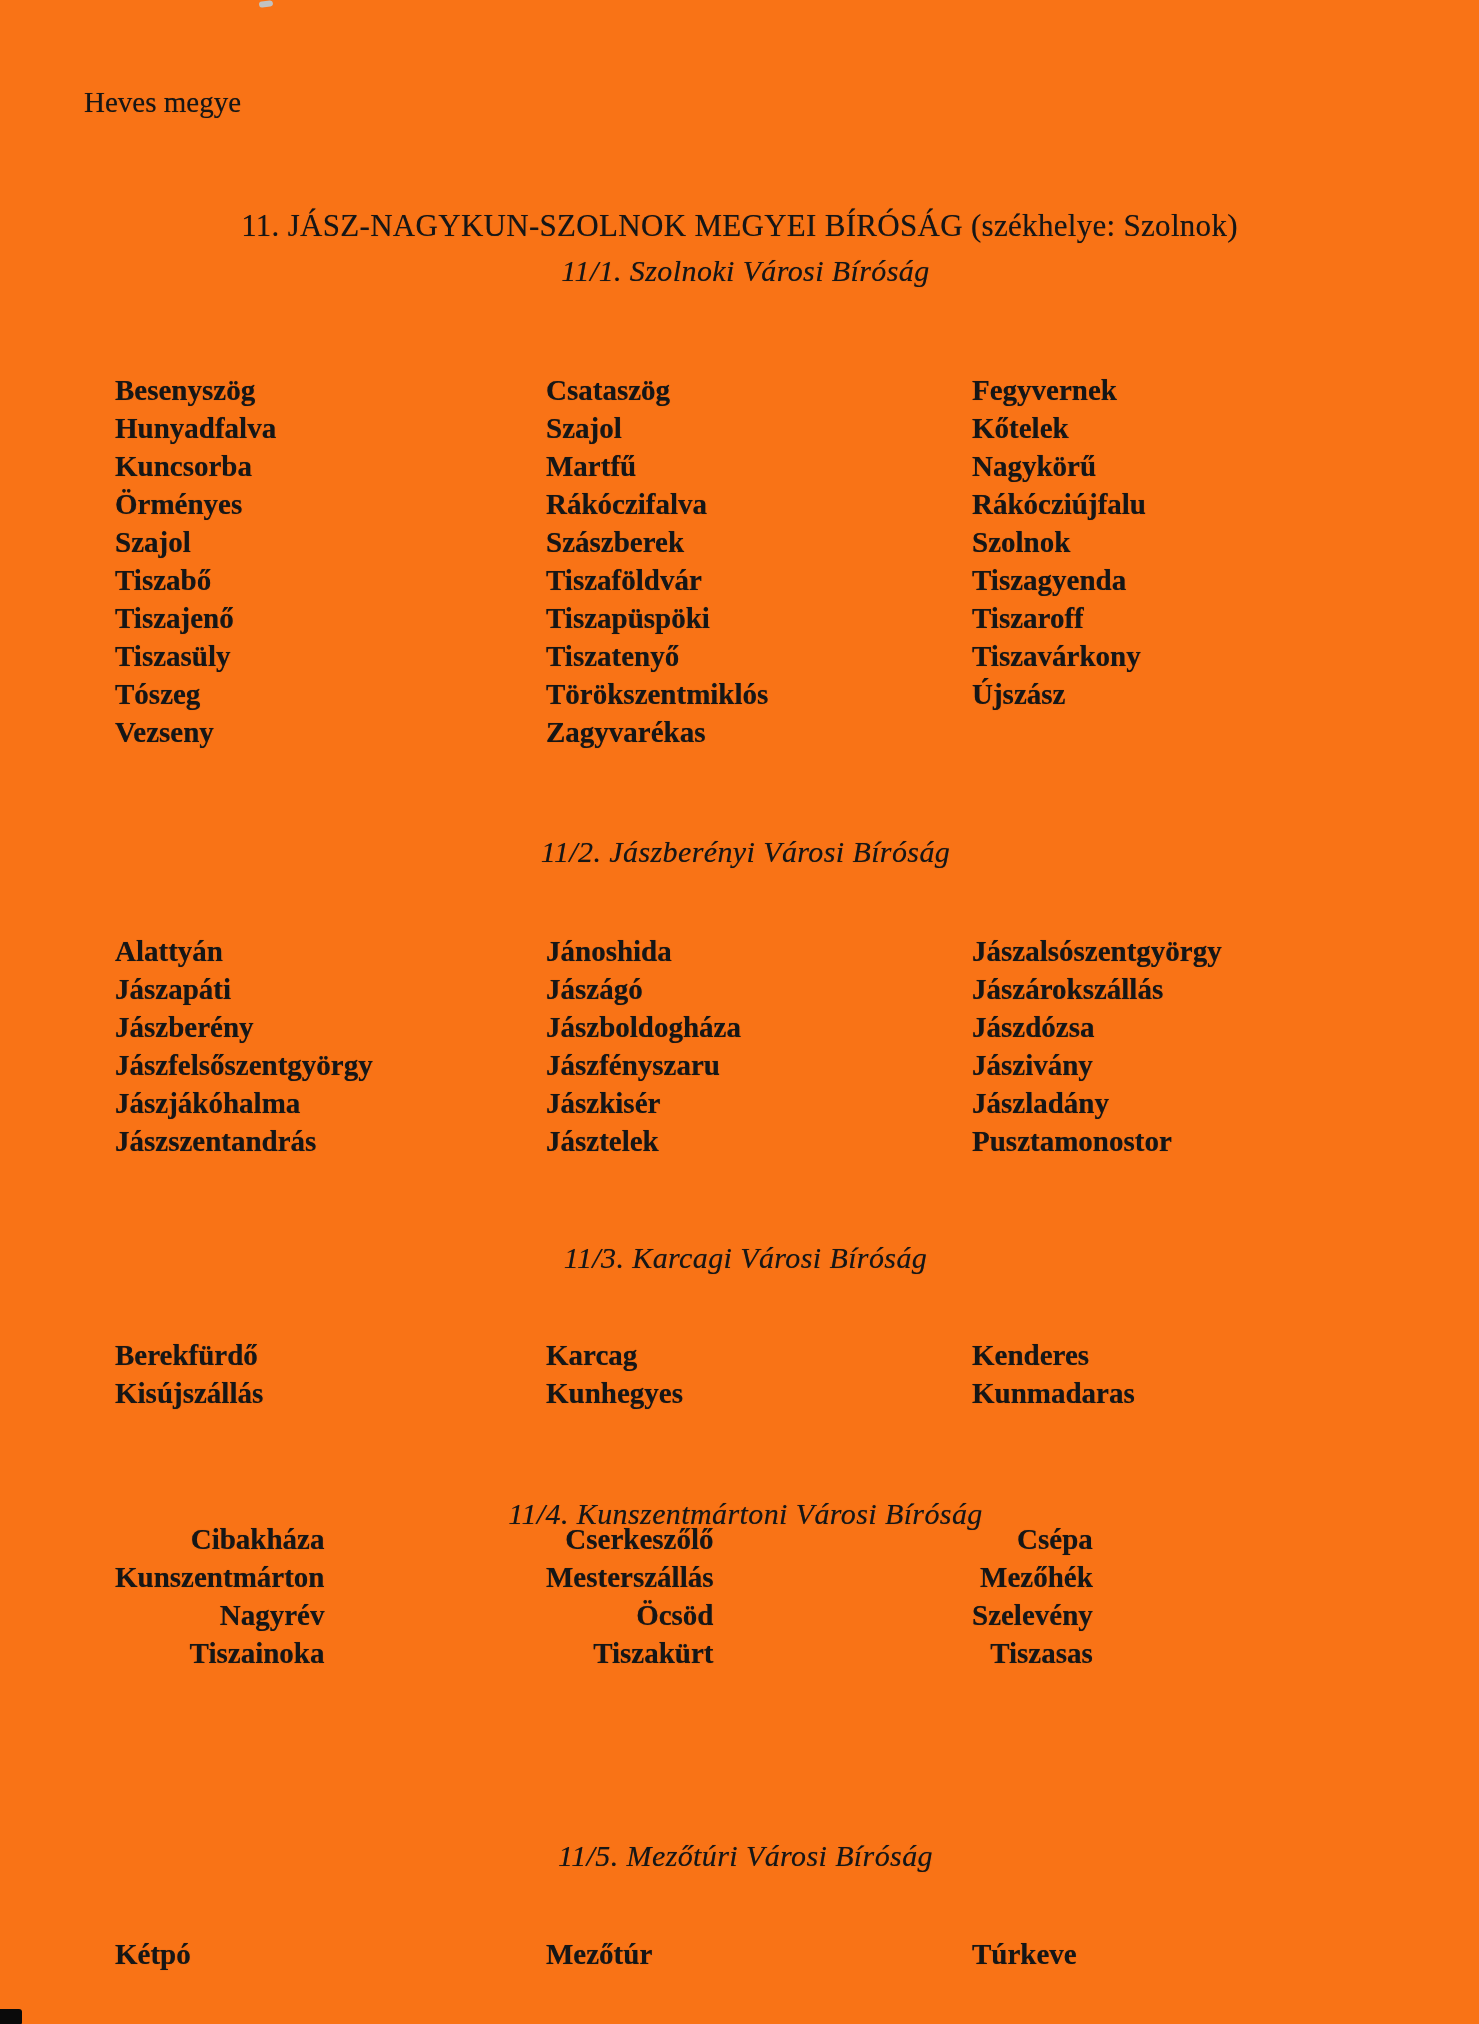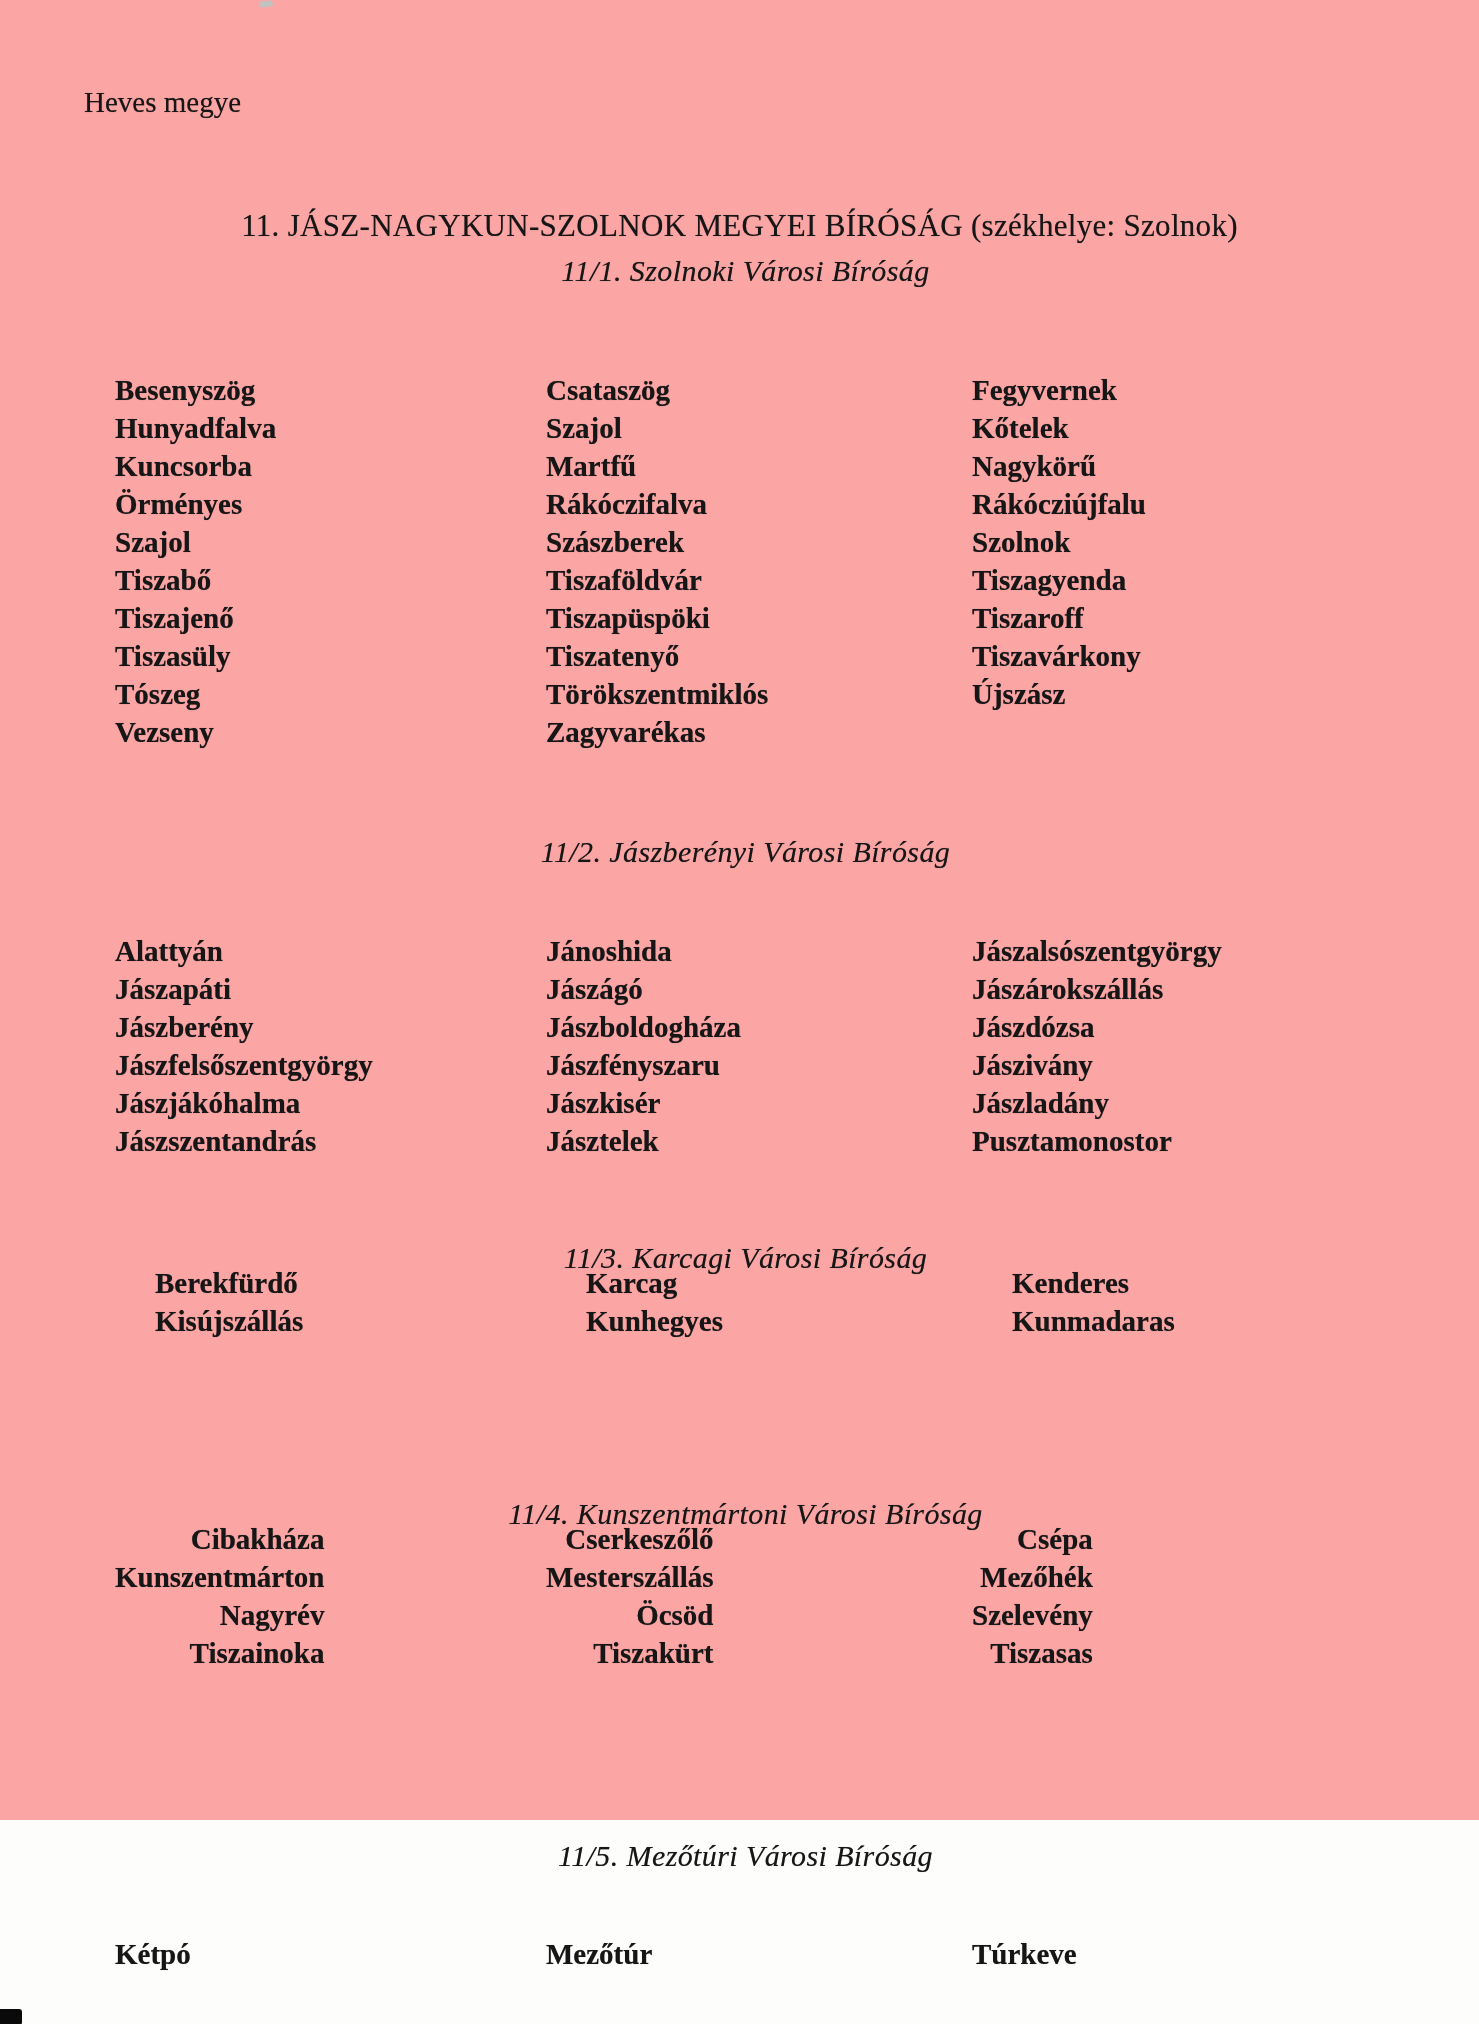--- a/index.html
+++ b/index.html
@@ -5,22 +5,22 @@
   html, body { margin: 0; padding: 0; }
   body {
     width: 1479px; height: 2024px;
     background: #fdfdfc;
     font-family: "Liberation Serif", "DejaVu Serif", serif;
     color: #161616;
     overflow: hidden;
   }
   #page {
     position: relative;
-    width: 1479px; height: 1820px;
-    background: #fca5a5;
+    width: 1479px; height: 2024px;
+    background: #f97316;
   }
   .txt {
     text-shadow: 0 0 0.7px rgba(20,20,20,0.55);
     white-space: nowrap;
   }
   #region-label {
     position: absolute; left: 84px; top: 85px;
     font-size: 29px; line-height: 34px;
   }
   #main-title {
@@ -38,21 +38,21 @@
     position: absolute;
     font-size: 29px; line-height: 38px; font-weight: bold;
   }
   .col > div { white-space: nowrap; text-shadow: 0 0 0.7px rgba(20,20,20,0.55); }
   .col.c1 { left: 115px; }
   .col.c2 { left: 546px; }
   .col.c3 { left: 972px; }
   
   #h0 { top: 252px; }  .l0 { top: 371px; }
   #h1 { top: 833px; }  .l1 { top: 932px; }
-  #h2 { top: 1239px; } .l2 { top: 1264px; margin-left: 40px; }
+  #h2 { top: 1239px; } .l2 { top: 1336px; }
   #h3 { top: 1495px; } .l3 { top: 1520px; text-align: right; }
   #h4 { top: 1837px; } .l4 { top: 1935px; }
   
   #artifact-bottom-left {
     position: absolute; left: 0; top: 2009px;
     width: 22px; height: 15px;
     background: #0a0a0a;
     border-radius: 0 3px 1px 0;
   }
   #artifact-top-speck {

